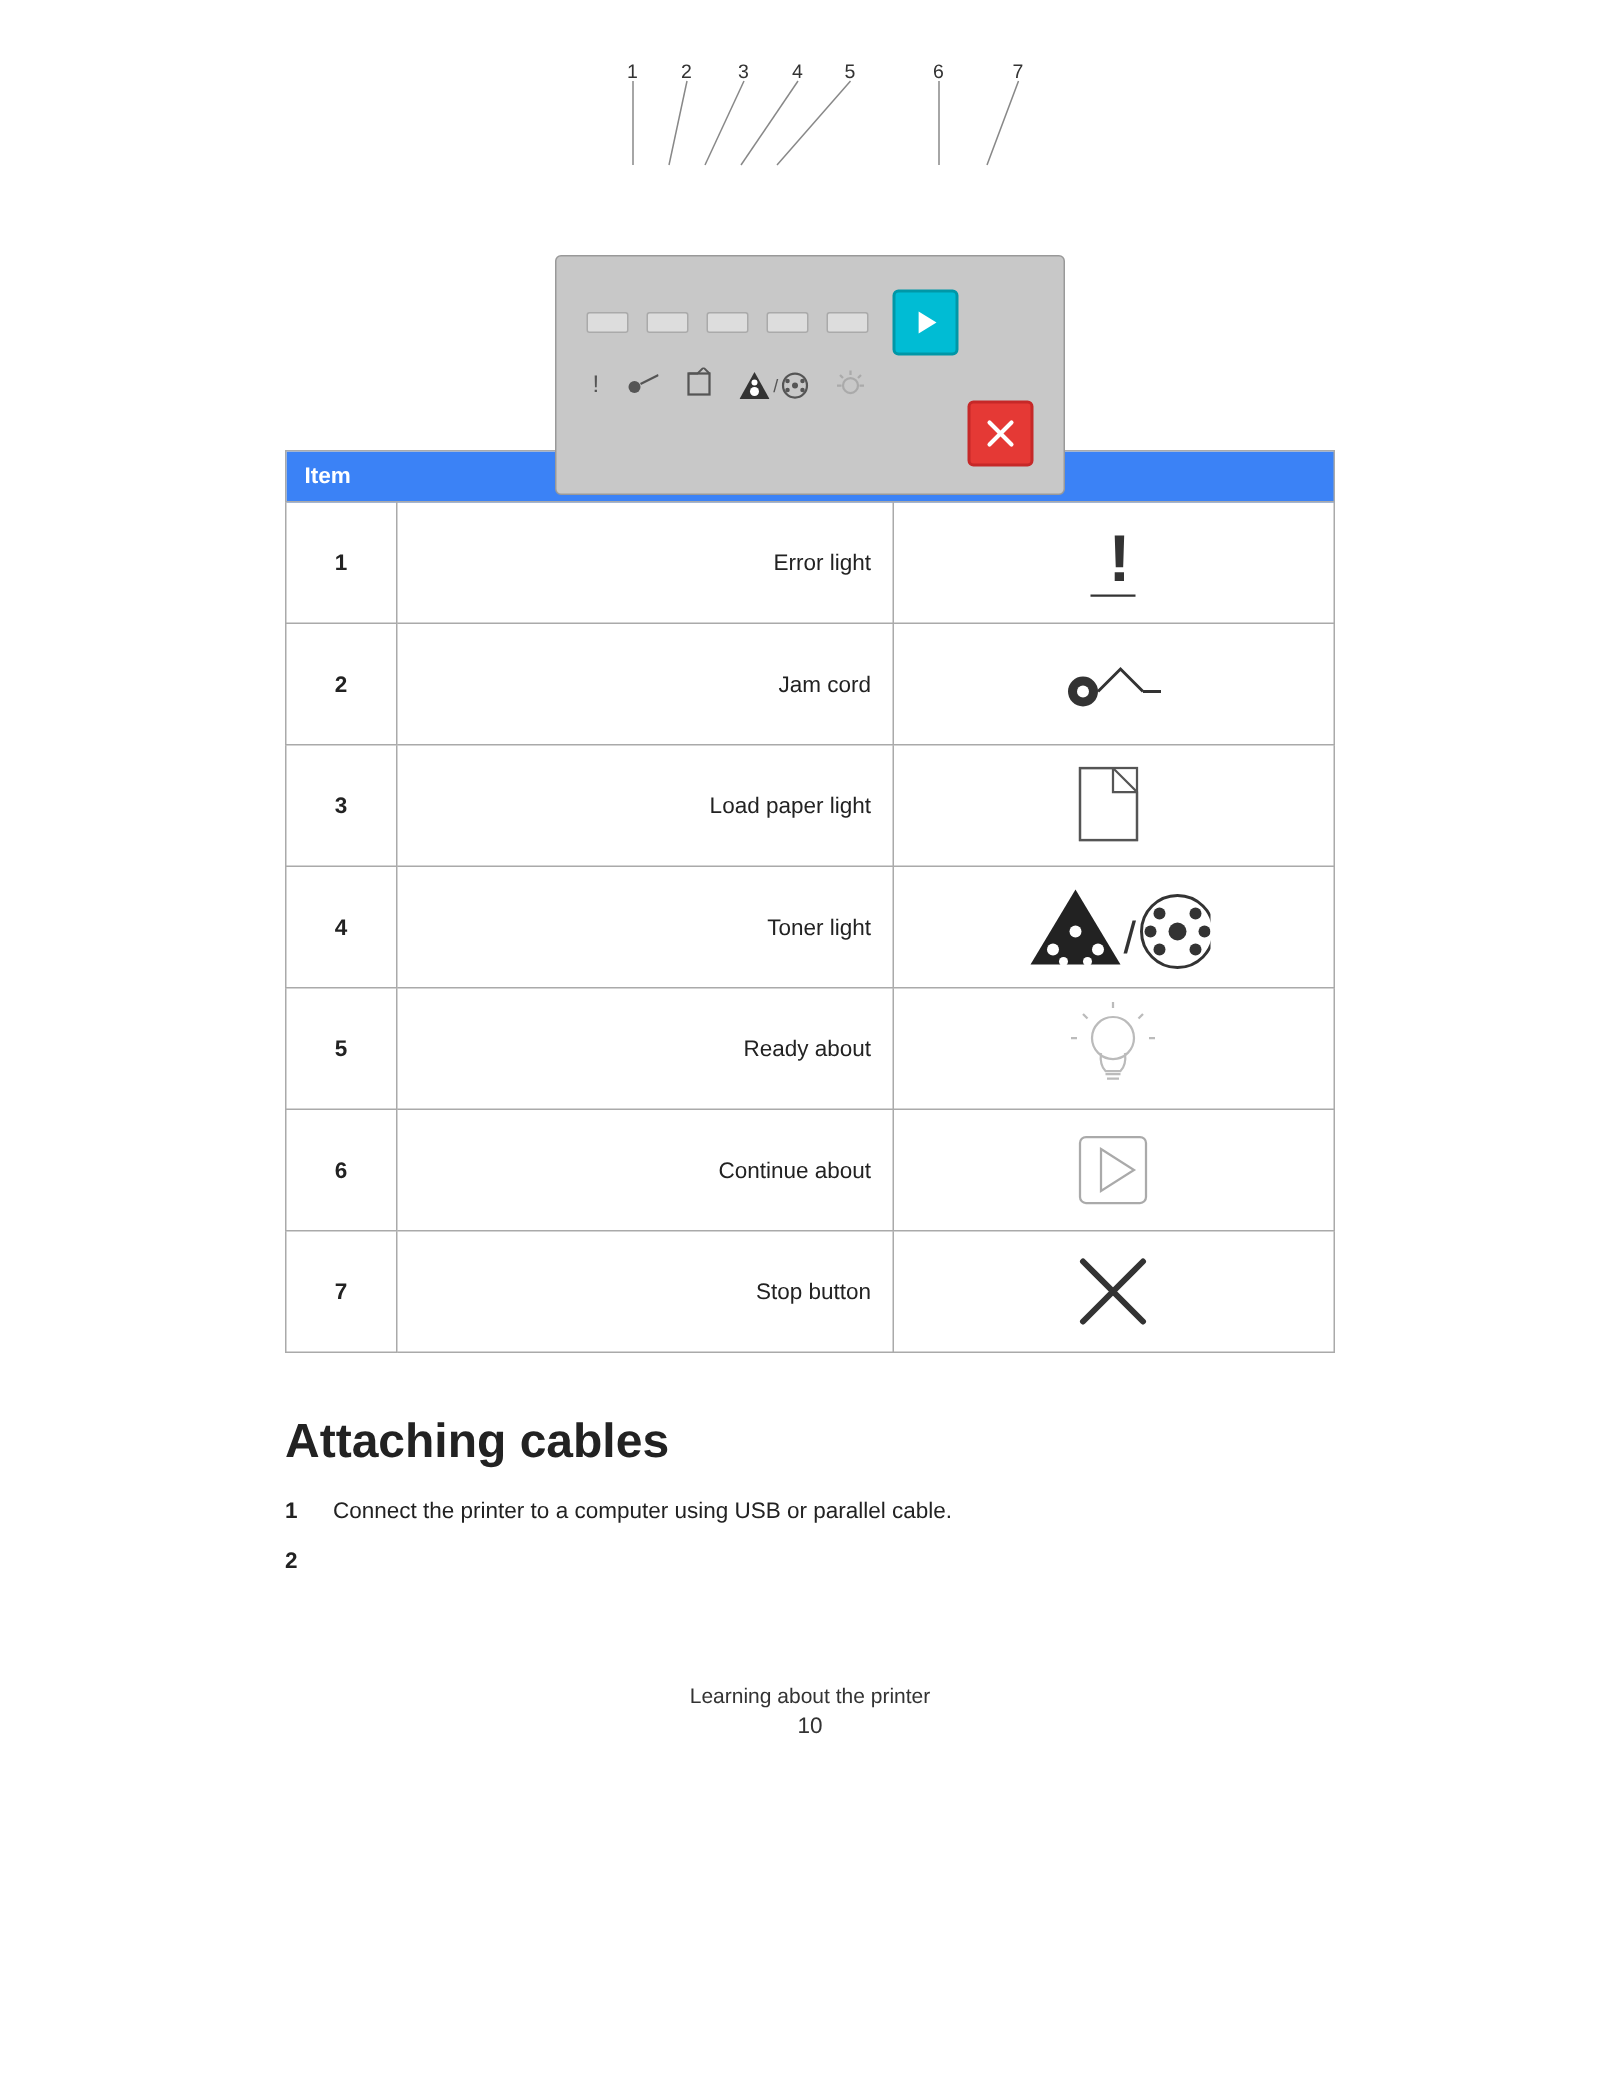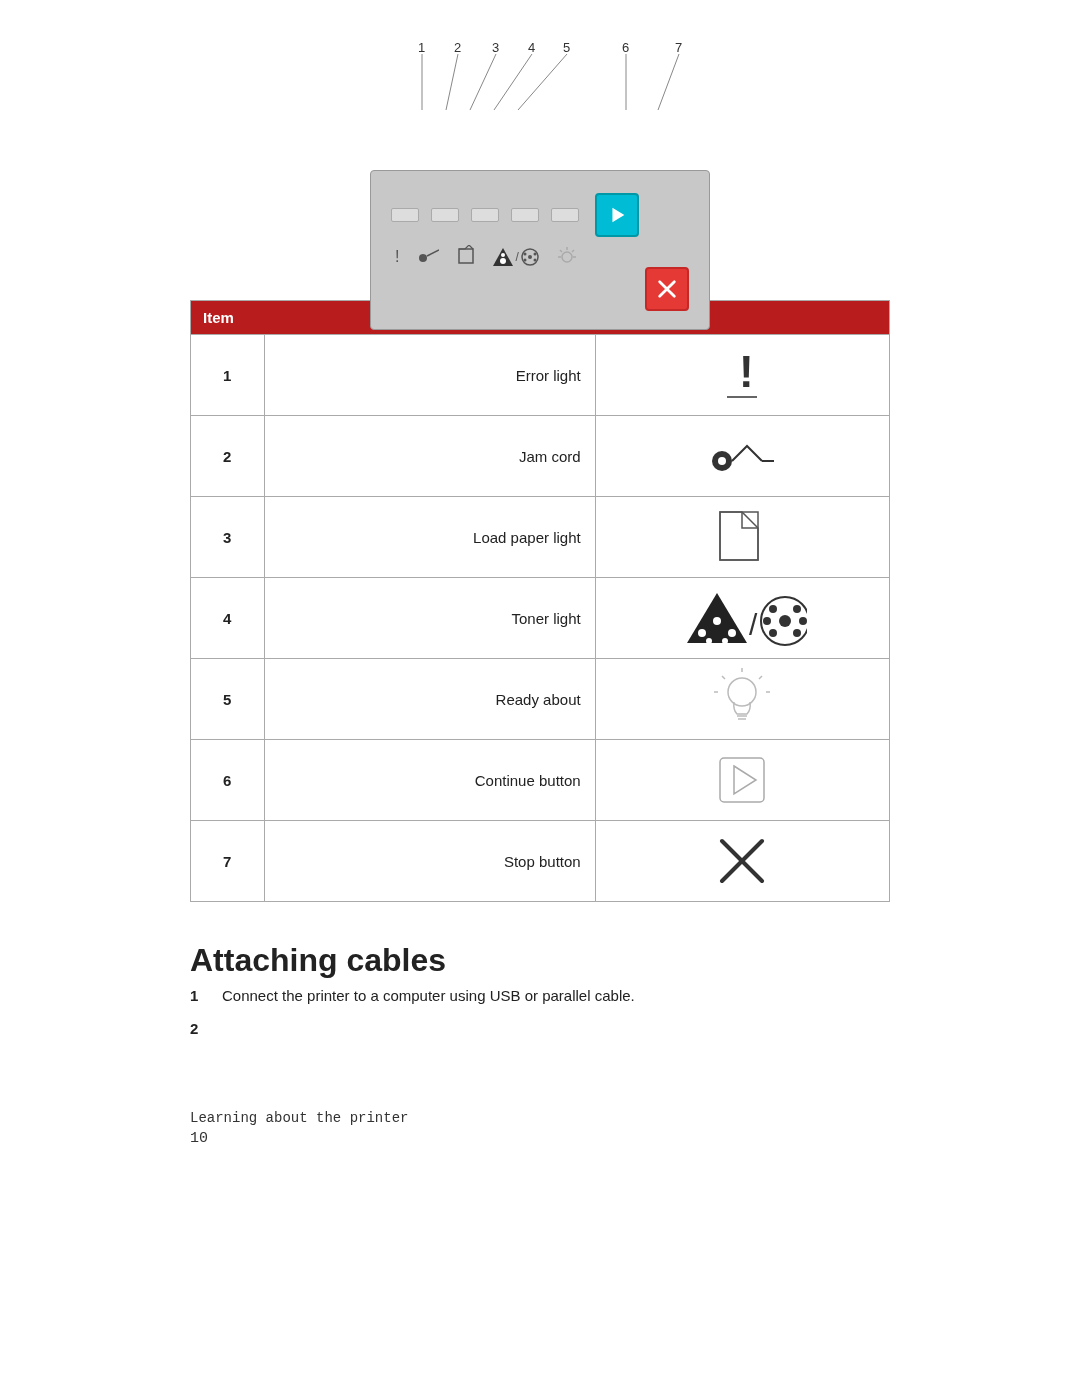--- a/index.html
+++ b/index.html
@@ -103,21 +103,21 @@
 
     
     .items-table {
       width: 100%;
       border-collapse: collapse;
       margin-bottom: 40px;
       border: 1.5px solid #888;
     }
 
     .items-table .header-row td {
-      background: #b91c1c;
+      background: #3b82f6;
       color: #fff;
       font-weight: bold;
       padding: 8px 12px;
       font-size: 15px;
     }
 
     .items-table td {
       border: 1px solid #aaa;
       padding: 10px 14px;
       vertical-align: middle;
@@ -146,21 +146,21 @@
       align-items: center;
       justify-content: center;
       height: 60px;
     }
 
     
     .section-title {
       font-size: 32px;
       font-weight: bold;
       color: #222;
-      margin-bottom: 6px;
+      margin-bottom: 18px;
       align-self: flex-start;
     }
 
     .step-list {
       list-style: none;
       align-self: flex-start;
       width: 100%;
     }
 
     .step-list li {
@@ -172,24 +172,24 @@
     }
 
     .step-list li .step-num {
       font-weight: bold;
       min-width: 18px;
     }
 
     
     .footer {
       margin-top: auto;
+      text-align: center;
       font-size: 14px;
       color: #333;
       padding-top: 60px;
-      font-family: Liberation Mono, monospace;
     }
   </style>
 </head>
 <body>
 
 <div class="page-content">
 
   <div class="diagram-area">
     <div style="position:relative; width:400px; height:230px;">
 
@@ -380,21 +380,21 @@
             <line x1="59" y1="28" x2="63" y2="28" stroke="#bbb" stroke-width="1.5"></line>
             <line x1="18" y1="15" x2="15" y2="12" stroke="#bbb" stroke-width="1.5"></line>
             <line x1="11" y1="28" x2="7" y2="28" stroke="#bbb" stroke-width="1.5"></line>
           </svg>
         </div>
       </td>
     </tr>
 
     <tr>
       <td class="num-cell">6</td>
-      <td class="label-cell">Continue button</td>
+      <td class="label-cell">Continue about</td>
       <td class="icon-cell">
         <div class="icon-svg-wrap">
           <svg width="60" height="60" viewBox="0 0 60 60">
             <rect x="8" y="8" width="44" height="44" rx="4" fill="none" stroke="#aaa" stroke-width="1.5"></rect>
             <polygon points="22,16 44,30 22,44" fill="none" stroke="#aaa" stroke-width="1.5"></polygon>
           </svg>
         </div>
       </td>
     </tr>
 

